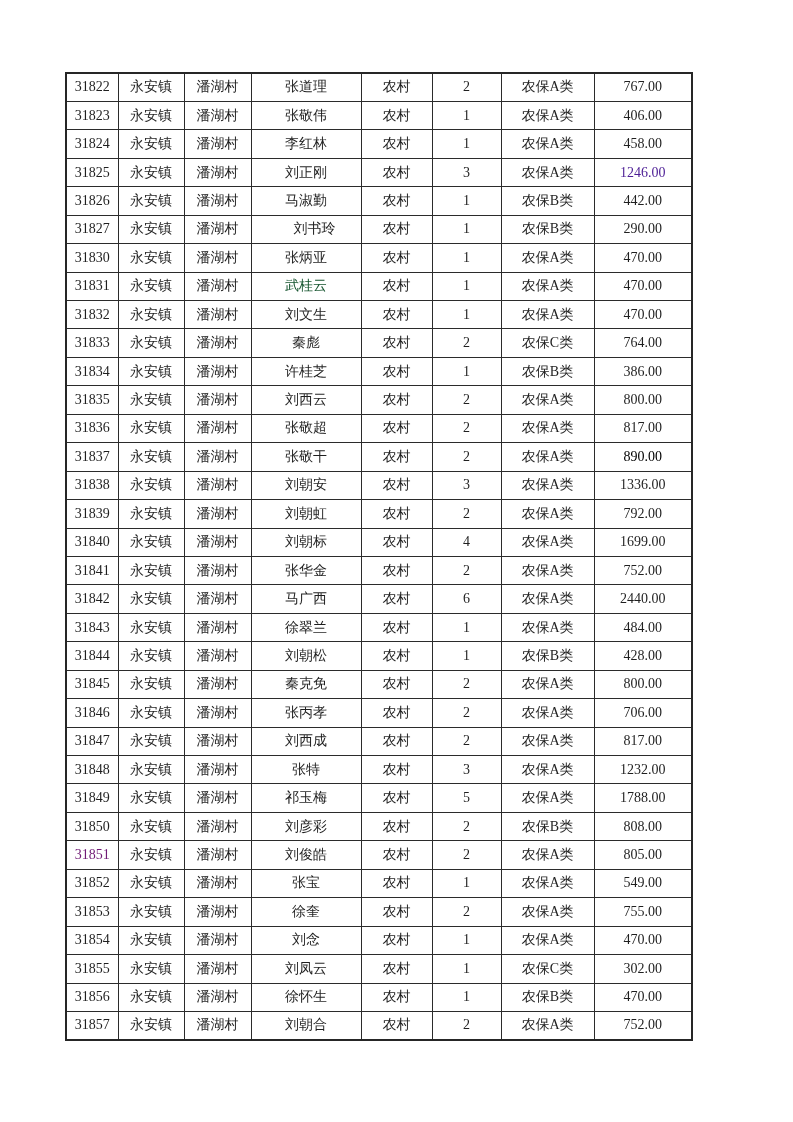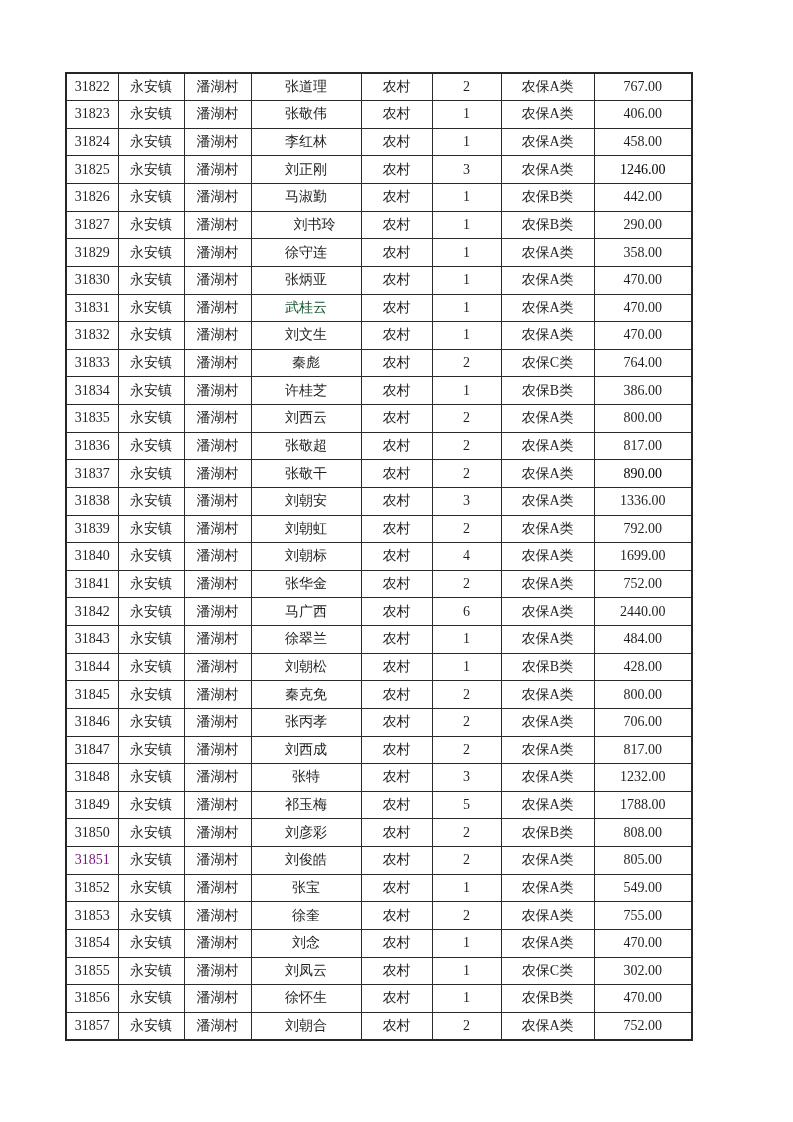--- a/index.html
+++ b/index.html
@@ -91,51 +91,41 @@
           <td style="border-color: rgb(43, 43, 43); color: rgb(31, 31, 31);">458.00</td>
         </tr>
         <tr>
           <td style="border-color: rgb(43, 43, 43); color: rgb(31, 31, 31);">31825</td>
           <td style="border-color: rgb(43, 43, 43); color: rgb(31, 31, 31);">永安镇</td>
           <td style="border-color: rgb(43, 43, 43); color: rgb(31, 31, 31);">潘湖村</td>
           <td style="border-color: rgb(43, 43, 43); color: rgb(31, 31, 31);">刘正刚</td>
           <td style="border-color: rgb(43, 43, 43); color: rgb(31, 31, 31);">农村</td>
           <td style="border-color: rgb(43, 43, 43); color: rgb(31, 31, 31);">3</td>
           <td style="border-color: rgb(43, 43, 43); color: rgb(31, 31, 31);">农保A类</td>
-          <td style="border-color: rgb(43, 43, 43); color: #000000;">1246.00</td>
+          <td style="border-color: rgb(43, 43, 43); color: #4c1d95;">1246.00</td>
         </tr>
         <tr>
           <td style="border-color: rgb(43, 43, 43); color: rgb(31, 31, 31);">31826</td>
           <td style="border-color: rgb(43, 43, 43); color: rgb(31, 31, 31);">永安镇</td>
           <td style="border-color: rgb(43, 43, 43); color: rgb(31, 31, 31);">潘湖村</td>
           <td style="border-color: rgb(43, 43, 43); color: rgb(31, 31, 31);">马淑勤</td>
           <td style="border-color: rgb(43, 43, 43); color: rgb(31, 31, 31);">农村</td>
           <td style="border-color: rgb(43, 43, 43); color: rgb(31, 31, 31);">1</td>
           <td style="border-color: rgb(43, 43, 43); color: rgb(31, 31, 31);">农保B类</td>
           <td style="border-color: rgb(43, 43, 43); color: rgb(31, 31, 31);">442.00</td>
         </tr>
         <tr>
           <td style="border-color: rgb(43, 43, 43); color: rgb(31, 31, 31);">31827</td>
           <td style="border-color: rgb(43, 43, 43); color: rgb(31, 31, 31);">永安镇</td>
           <td style="border-color: rgb(43, 43, 43); color: rgb(31, 31, 31);">潘湖村</td>
           <td style="border-color: rgb(43, 43, 43); color: rgb(31, 31, 31); padding-left: 17px;">刘书玲</td>
           <td style="border-color: rgb(43, 43, 43); color: rgb(31, 31, 31);">农村</td>
           <td style="border-color: rgb(43, 43, 43); color: rgb(31, 31, 31);">1</td>
           <td style="border-color: rgb(43, 43, 43); color: rgb(31, 31, 31);">农保B类</td>
           <td style="border-color: rgb(43, 43, 43); color: rgb(31, 31, 31);">290.00</td>
-        </tr>
-        <tr>
-          <td style="border-color: rgb(43, 43, 43); color: rgb(31, 31, 31);">31829</td>
-          <td style="border-color: rgb(43, 43, 43); color: rgb(31, 31, 31);">永安镇</td>
-          <td style="border-color: rgb(43, 43, 43); color: rgb(31, 31, 31);">潘湖村</td>
-          <td style="border-color: rgb(43, 43, 43); color: rgb(31, 31, 31);">徐守连</td>
-          <td style="border-color: rgb(43, 43, 43); color: rgb(31, 31, 31);">农村</td>
-          <td style="border-color: rgb(43, 43, 43); color: rgb(31, 31, 31);">1</td>
-          <td style="border-color: rgb(43, 43, 43); color: rgb(31, 31, 31);">农保A类</td>
-          <td style="border-color: rgb(43, 43, 43); color: rgb(31, 31, 31);">358.00</td>
         </tr>
         <tr>
           <td style="border-color: rgb(43, 43, 43); color: rgb(31, 31, 31);">31830</td>
           <td style="border-color: rgb(43, 43, 43); color: rgb(31, 31, 31);">永安镇</td>
           <td style="border-color: rgb(43, 43, 43); color: rgb(31, 31, 31);">潘湖村</td>
           <td style="border-color: rgb(43, 43, 43); color: rgb(31, 31, 31);">张炳亚</td>
           <td style="border-color: rgb(43, 43, 43); color: rgb(31, 31, 31);">农村</td>
           <td style="border-color: rgb(43, 43, 43); color: rgb(31, 31, 31);">1</td>
           <td style="border-color: rgb(43, 43, 43); color: rgb(31, 31, 31);">农保A类</td>
           <td style="border-color: rgb(43, 43, 43); color: rgb(31, 31, 31);">470.00</td>

